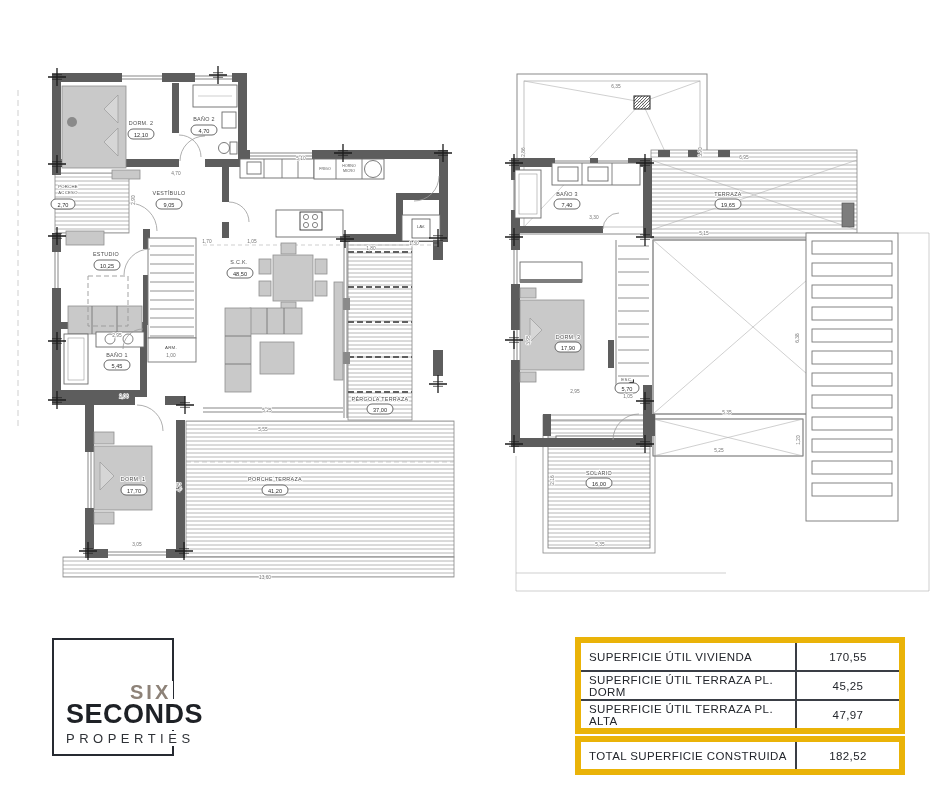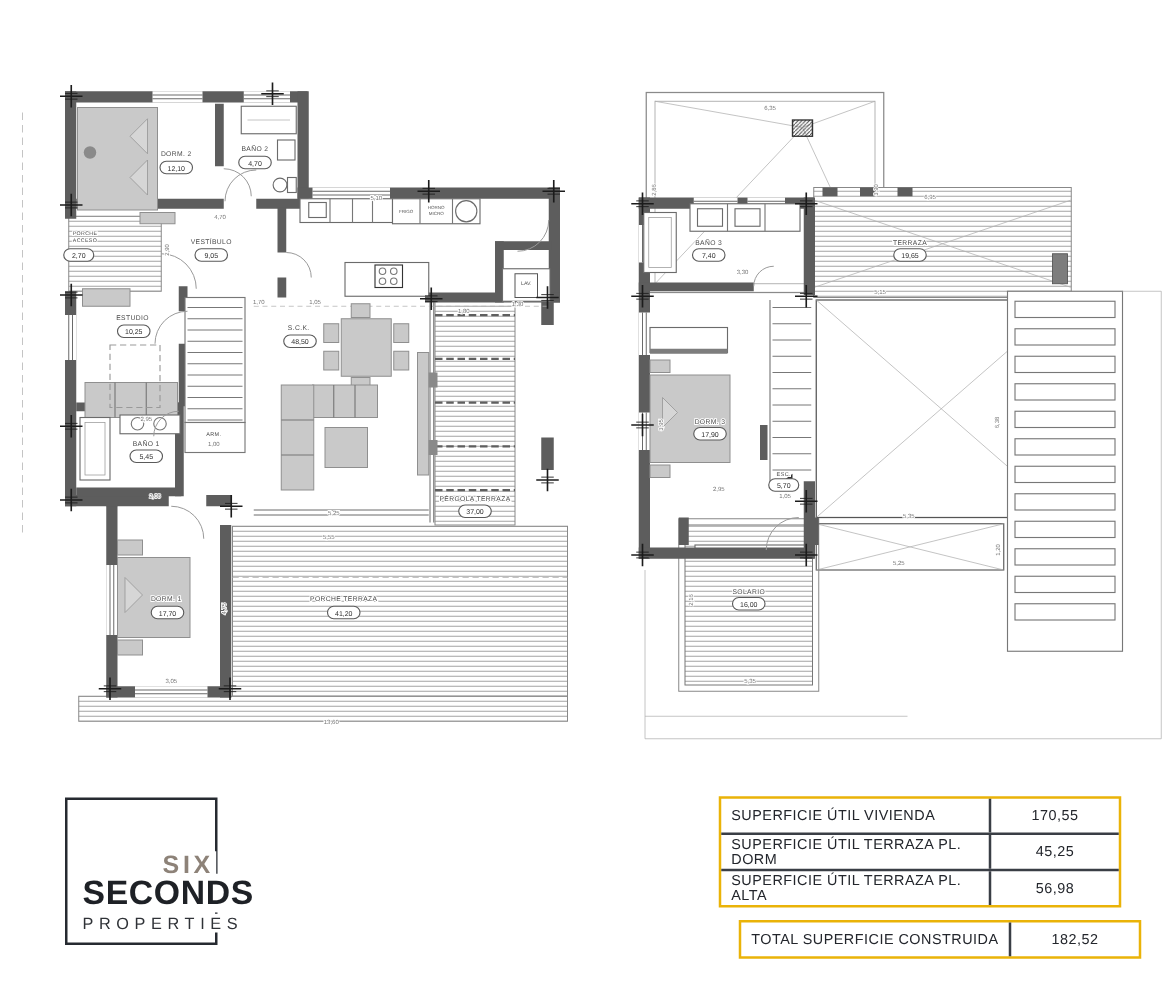--- a/index.html
+++ b/index.html
@@ -24,23 +24,23 @@
   
   .logo-box{position:absolute;left:52px;top:638px;width:118px;height:114px;
             border:2.5px solid #262a31;}
   .logo-six{position:absolute;left:128px;top:681px;padding:0 2px;background:#fff;
             font-size:20px;font-weight:bold;letter-spacing:3px;color:#8d8278;}
   .logo-seconds{position:absolute;left:64px;top:699px;padding:0 2px;background:#fff;
             font-size:27px;font-weight:bold;letter-spacing:.5px;color:#1e2126;}
   .logo-props{position:absolute;left:66px;top:731px;background:#fff;
             font-size:13px;letter-spacing:4.5px;color:#2f3237;}
   
-  .stable{position:absolute;left:575px;width:318px;border:2px solid #eab308;background:#fff;}
+  .stable{position:absolute;left:575px;width:318px;border:6px solid #eab308;background:#fff;}
   .t-main{top:637px;}
-  .t-total{top:736px;margin-left:16px;}
+  .t-total{top:736px;}
   .trow{display:flex;height:27px;border-bottom:2px solid #3a3e45;}
   .trow:last-child{border-bottom:none;justify-content:flex-end;}
   .tl{flex:1;display:flex;align-items:center;padding-left:8px;
       font-size:11.5px;letter-spacing:.4px;color:#23262c;}
   .tv{width:102px;border-left:2px solid #3a3e45;display:flex;align-items:center;
       justify-content:center;font-size:11.5px;letter-spacing:.4px;color:#23262c;}
 </style>
 </head>
 <body>
 
@@ -506,21 +506,21 @@
   <div class="trow">
     <div class="tl">SUPERFICIE ÚTIL VIVIENDA</div>
     <div class="tv">170,55</div>
   </div>
   <div class="trow">
     <div class="tl">SUPERFICIE ÚTIL TERRAZA PL. DORM</div>
     <div class="tv">45,25</div>
   </div>
   <div class="trow">
     <div class="tl">SUPERFICIE ÚTIL TERRAZA PL. ALTA</div>
-    <div class="tv">56,98</div>
+    <div class="tv">47,97</div>
   </div>
 </div>
 
 <div class="stable t-total">
   <div class="trow">
     <div class="tl">TOTAL SUPERFICIE CONSTRUIDA</div>
     <div class="tv">182,52</div>
   </div>
 </div>
 

